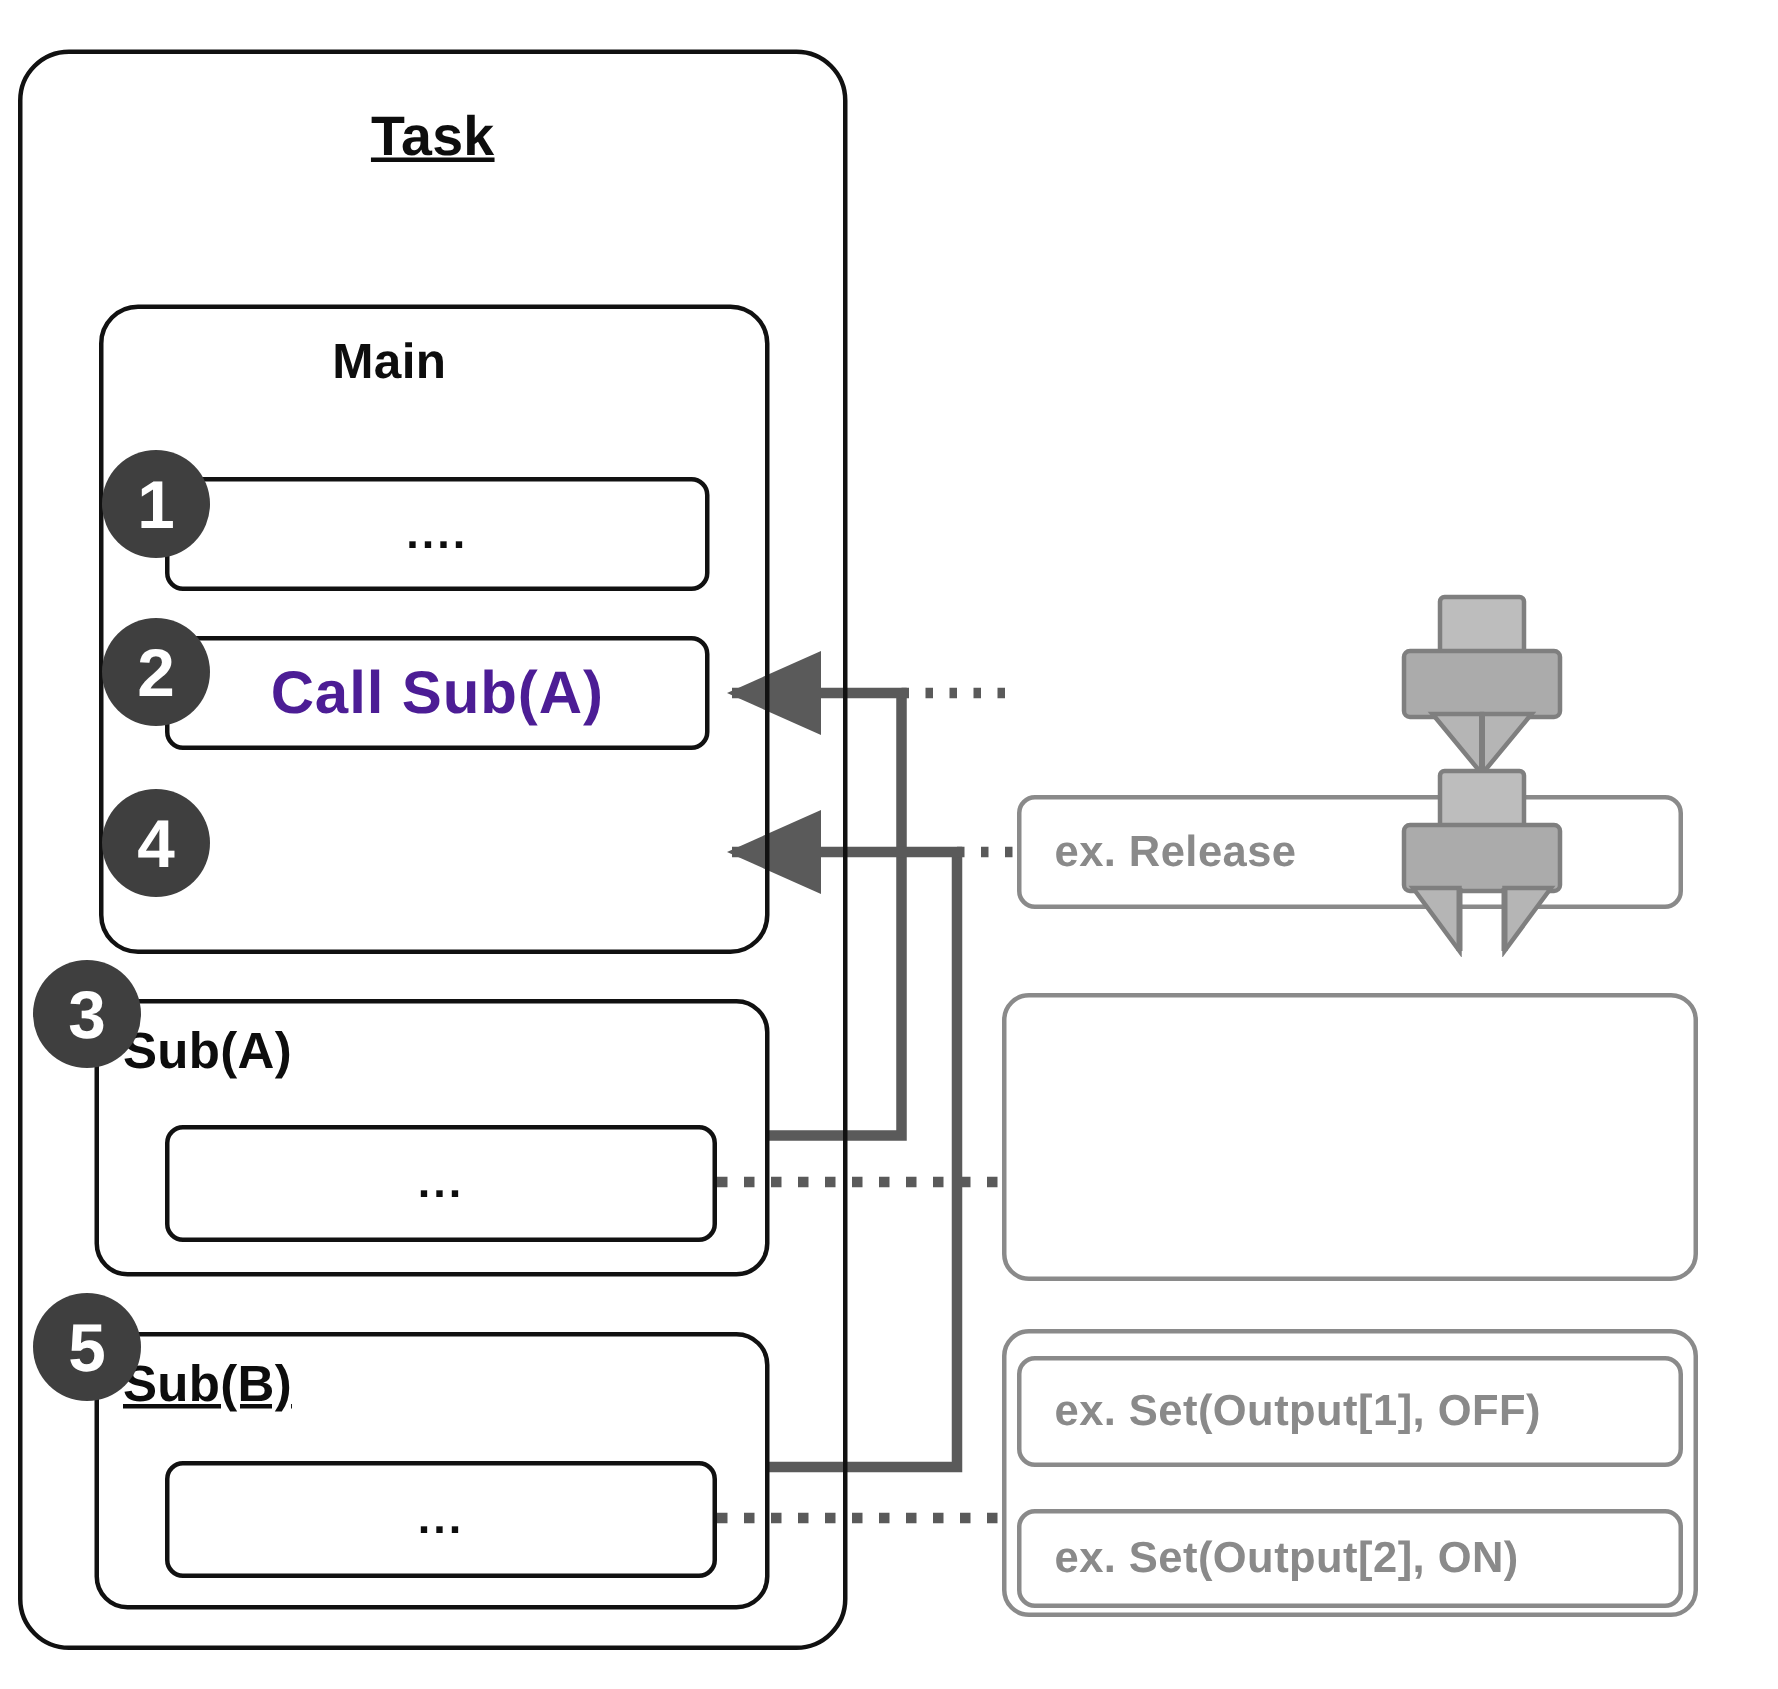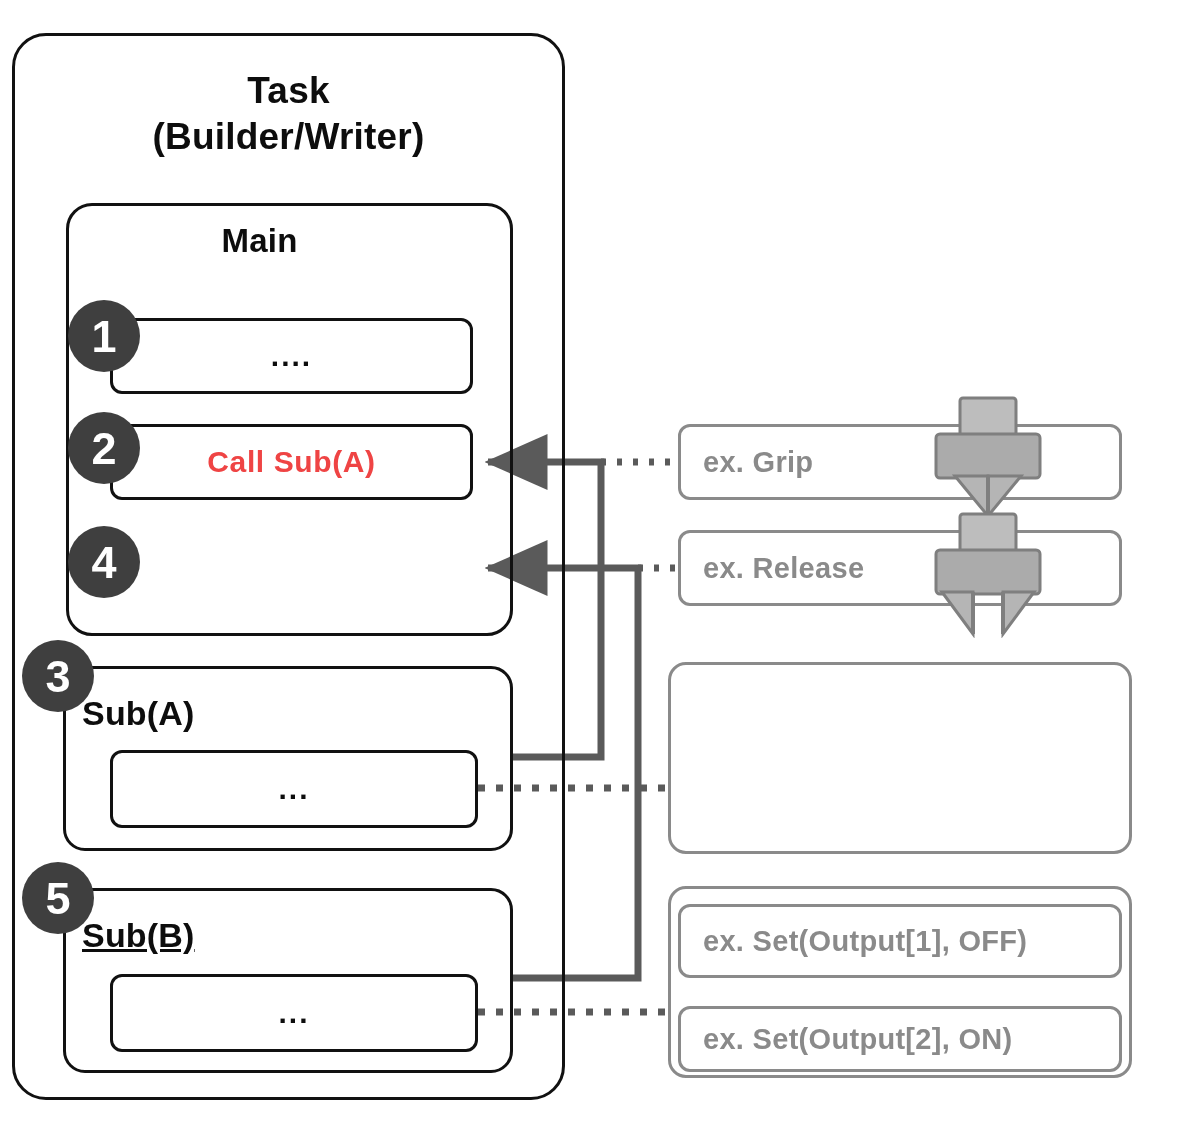--- a/index.html
+++ b/index.html
@@ -48,41 +48,41 @@
     justify-content:center;
   }
 
   .title-task{
     font-size:37px;
     font-weight:bold;
     color:#0d0d0d;
     text-align:center;
     line-height:1.25;
     letter-spacing:0.2px;
+    text-decoration:underline;
   }
   .title-main{
     font-size:33px;
     font-weight:bold;
     color:#0d0d0d;
     text-align:center;
     letter-spacing:0.2px;
   }
   .title-sub{
     font-size:34px;
     font-weight:bold;
     color:#0d0d0d;
     letter-spacing:0.2px;
     white-space:nowrap;
-    margin-top:12px;
   }
 
   .step-label{
-    font-size:30px;
-    font-weight:bold;
-    color:#ef4444;
+    font-size:40px;
+    font-weight:bold;
+    color:#4c1d95;
     letter-spacing:0.6px;
     white-space:nowrap;
   }
   .dots-label{
     font-size:30px;
     font-weight:bold;
     color:#0d0d0d;
     letter-spacing:2px;
     line-height:0.6;
   }
@@ -158,21 +158,20 @@
 
     <g>
       <line x1="478" y1="1012" x2="668" y2="1012" stroke="#5a5a5a" stroke-width="7" stroke-dasharray="7 11" stroke-linecap="butt"></line>
     </g>
   </svg>
 
   <div class="abs task-outer" style="left:12px; top:33px; width:553px; height:1067px;"></div>
 
   <div class="abs title-task" style="left:30px; top:68px; width:517px;">
     <div>Task</div>
-    <div>(Builder/Writer)</div>
   </div>
 
   <div class="abs main-box" style="left:66px; top:203px; width:447px; height:433px;"></div>
 
   <div class="abs title-main" style="left:66px; top:222px; width:387px;">Main</div>
 
   <div class="abs step-box" style="left:110px; top:318px; width:363px; height:76px;">
     <span class="dots-label">....</span>
   </div>
   <div class="abs badge" style="left:68px; top:300px; width:72px; height:72px;">1</div>
@@ -191,23 +190,20 @@
   </div>
   <div class="abs badge" style="left:22px; top:640px; width:72px; height:72px;">3</div>
 
   <div class="abs sub-box" style="left:63px; top:888px; width:450px; height:185px;"></div>
   <div class="abs title-sub" style="left:82px; top:904px;text-decoration:underline;">Sub(B)</div>
   <div class="abs step-box" style="left:110px; top:974px; width:368px; height:78px;">
     <span class="dots-label">...</span>
   </div>
   <div class="abs badge" style="left:22px; top:862px; width:72px; height:72px;">5</div>
 
-  <div class="abs ex-box" style="left:678px; top:424px; width:444px; height:76px;">
-    <span class="ex-text">ex. Grip</span>
-  </div>
 
   <svg class="abs gripper" style="left:925px; top:396px;" width="126" height="124" viewBox="0 0 126 124" xmlns="http://www.w3.org/2000/svg">
 
     <rect x="35" y="2" width="56" height="40" rx="3" fill="#bdbdbd" stroke="#7f7f7f" stroke-width="3"></rect>
 
     <rect x="11" y="38" width="104" height="44" rx="4" fill="#ababab" stroke="#7f7f7f" stroke-width="3"></rect>
 
     <path d="M 30,80 L 63,120 L 63,80 Z" fill="#b5b5b5" stroke="#7f7f7f" stroke-width="3"></path>
     <path d="M 96,80 L 63,120 L 63,80 Z" fill="#b5b5b5" stroke="#7f7f7f" stroke-width="3"></path>
     <line x1="63" y1="80" x2="63" y2="120" stroke="#7f7f7f" stroke-width="4"></line>

